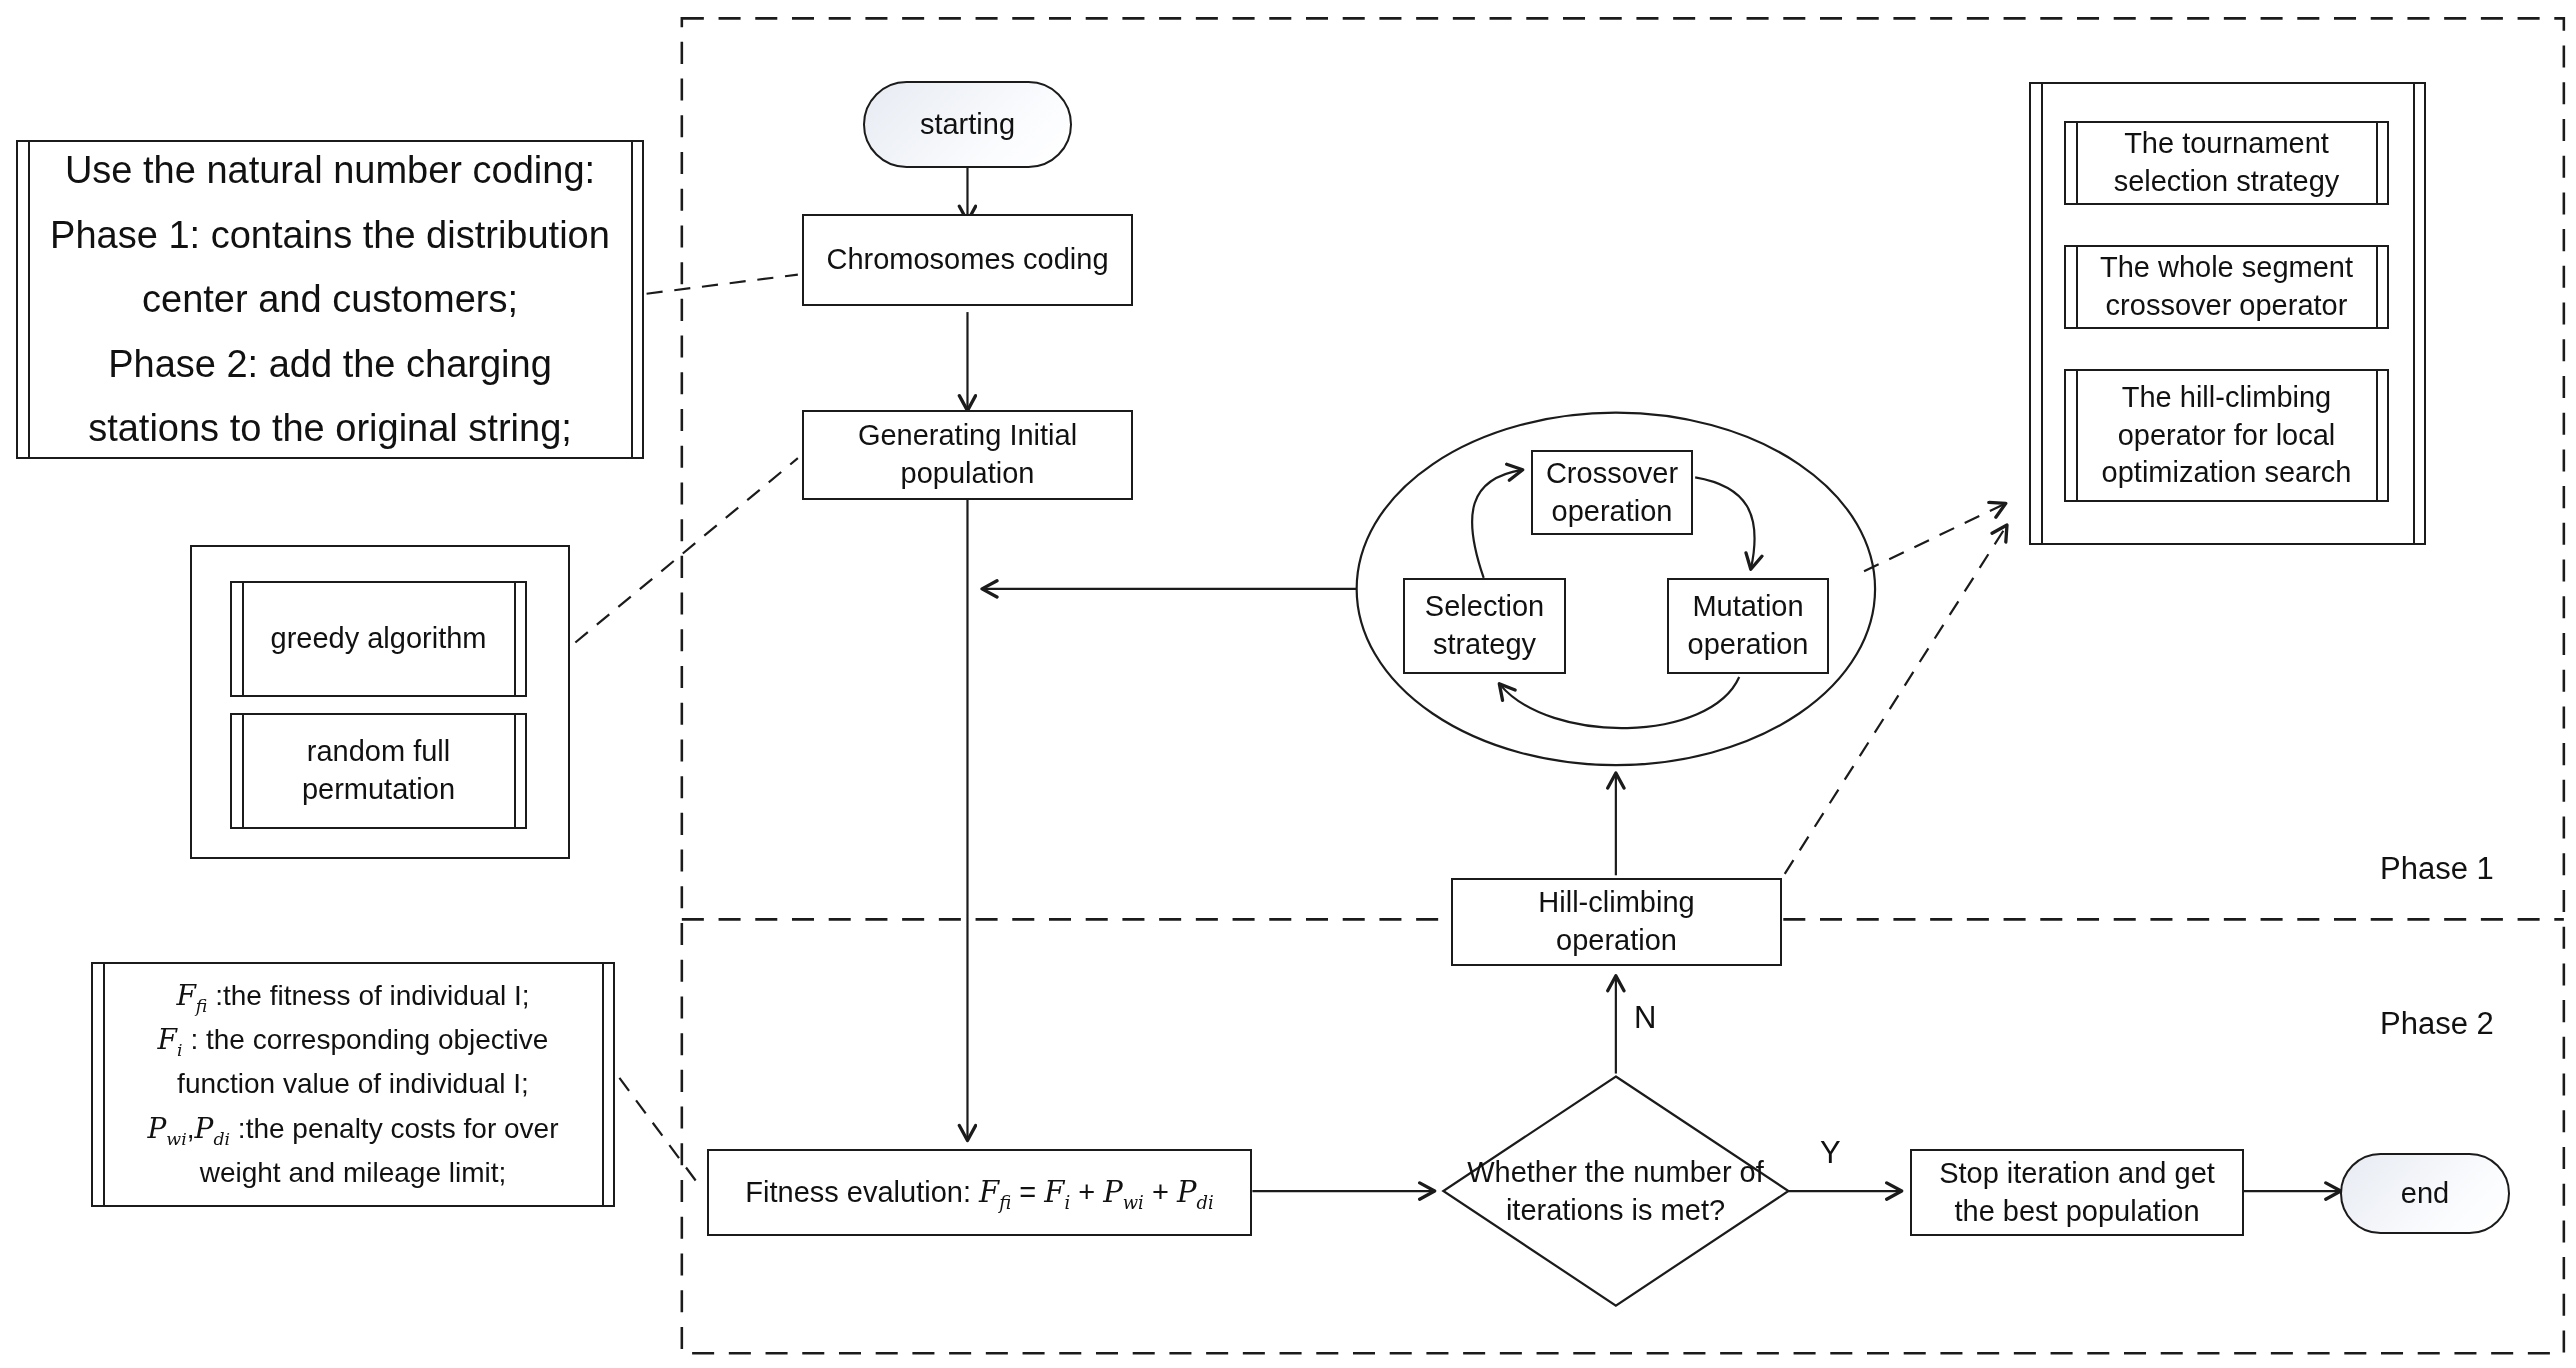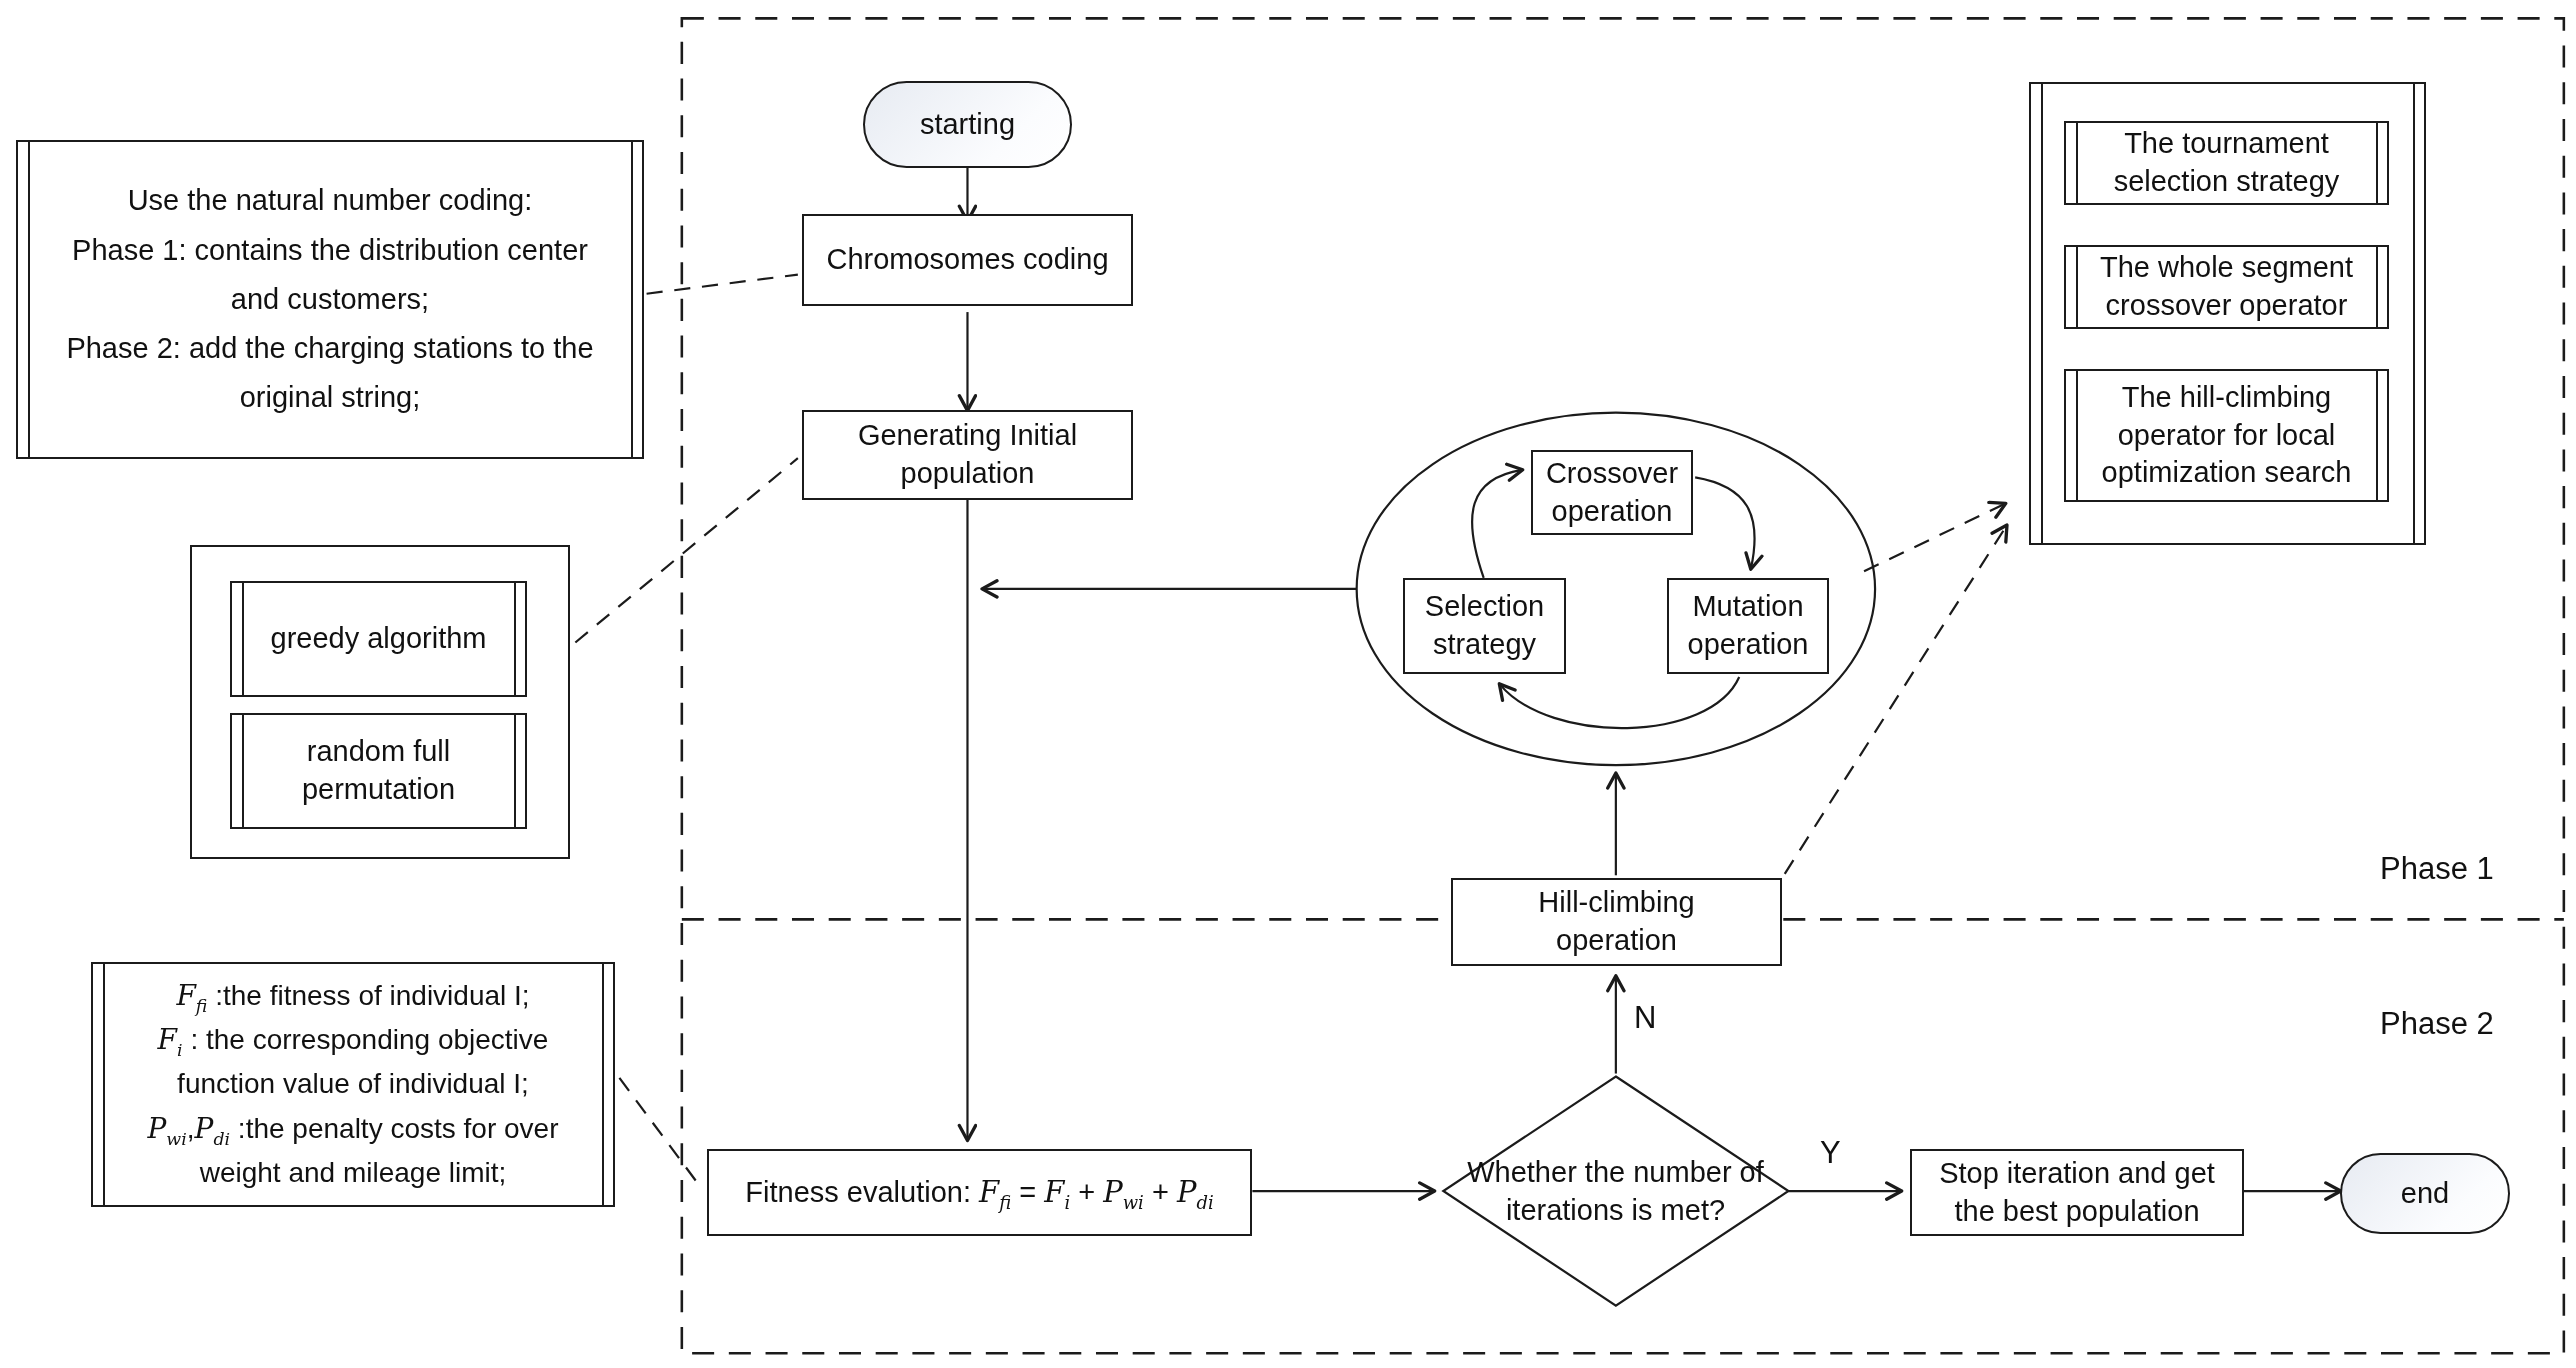--- a/index.html
+++ b/index.html
@@ -11,21 +11,21 @@
   .nbox{position:absolute;box-sizing:border-box;background:#fff;
         border:2.9px solid #1b1b1b;display:flex;align-items:center;justify-content:center;
         text-align:center;font-size:29px;line-height:1.3;z-index:2;padding:2.9px 7.3px;}
   .pill{border-radius:734px;background:linear-gradient(135deg,#e7ebf2 0%,#fbfcfe 70%,#ffffff 100%);}
   .panel{position:absolute;box-sizing:border-box;background:#fff;border:2.9px solid #1b1b1b;z-index:2;}
   .dbl::before,.dbl::after{content:"";position:absolute;top:0;bottom:0;width:0;
         border-left:2.2px solid #1b1b1b;z-index:3;}
   .dbl::before{left:9.5px;}
   .dbl::after{right:9.5px;}
   .note{display:flex;flex-direction:column;justify-content:center;
-        font-size:29px;line-height:1.7;text-align:center;padding:7.3px 29px;}
+        font-size:38px;line-height:1.7;text-align:center;padding:7.3px 29px;}
   .dtext{position:absolute;display:flex;align-items:center;justify-content:center;
         text-align:center;font-size:29px;line-height:1.32;z-index:2;}
   .flabel{position:absolute;font-size:31px;z-index:2;white-space:nowrap;}
   .mv{font-family:"DejaVu Serif", serif;font-style:italic;}
   .mv sub{font-size:0.62em;line-height:0;}
   .ln{width:100%;}
 </style>
 </head>
 <body>
 

